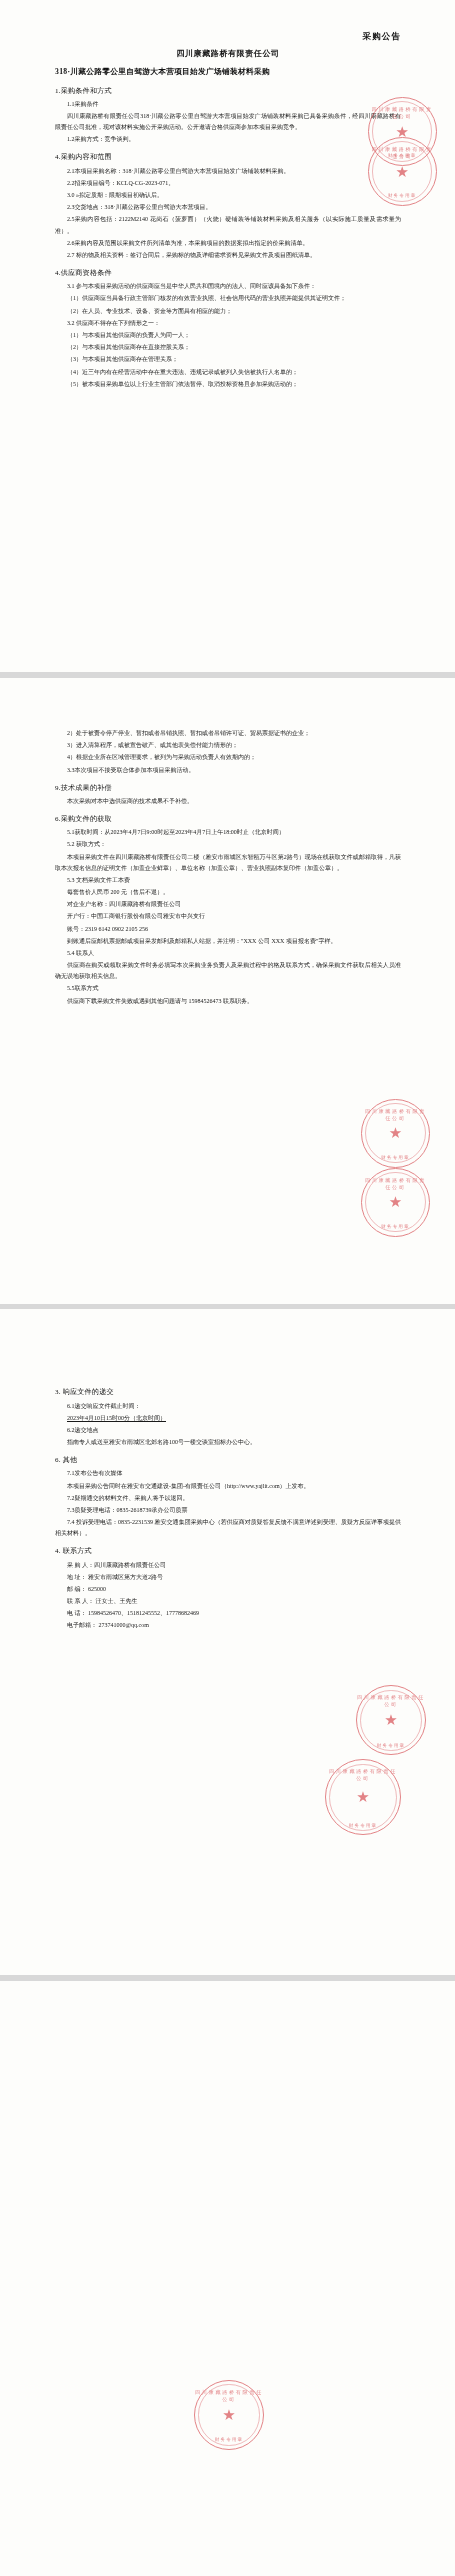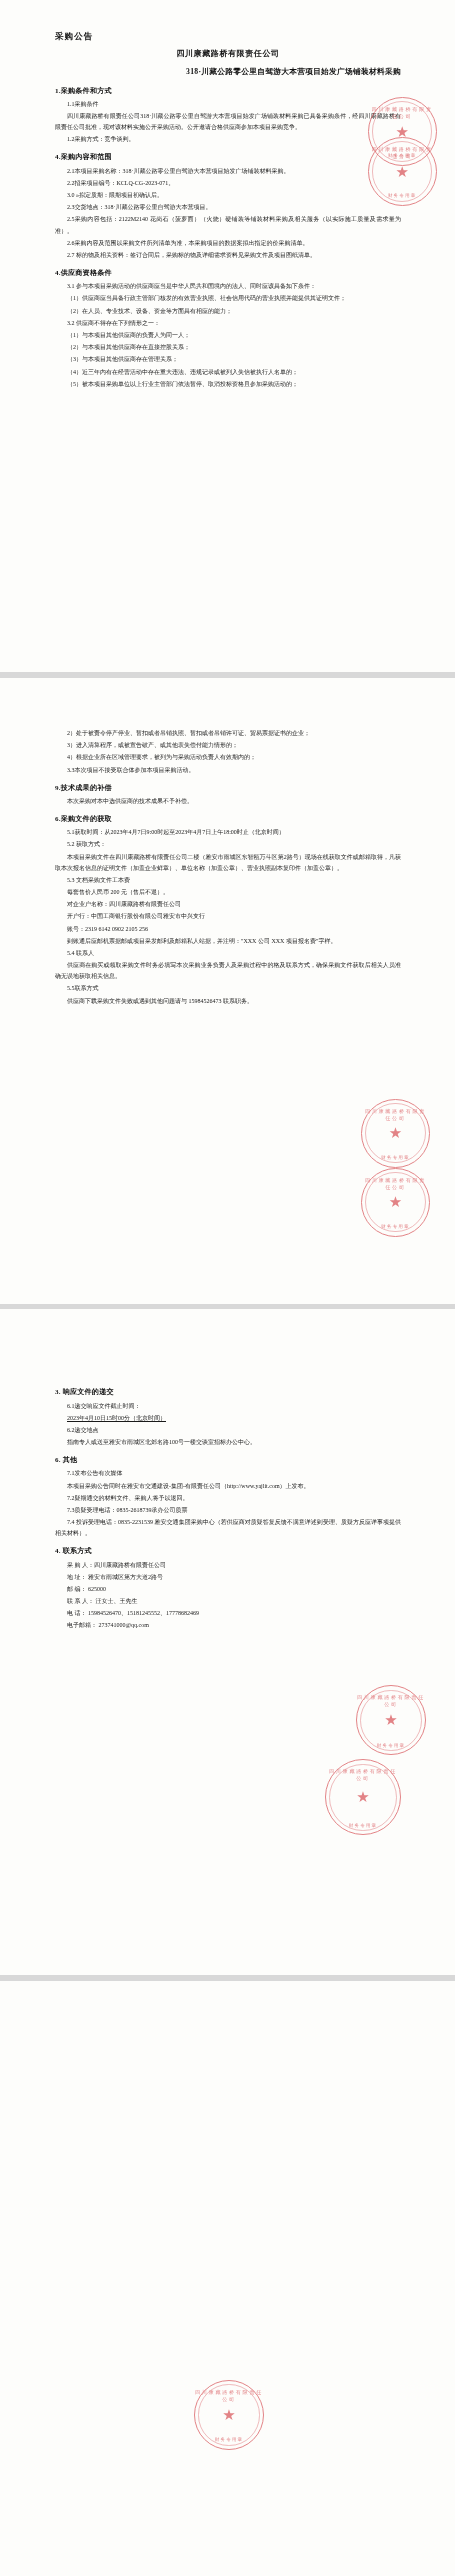--- a/index.html
+++ b/index.html
@@ -12,45 +12,45 @@
     box-sizing:border-box;
     padding:31px 55px 23px 55px;
     overflow:hidden;
   }
   .page + .page{margin-top:5.7px;}
   .p1{height:672px;}
   .p2{height:626px;}
   .p3{height:666px;}
   .p4{height:604px;}
   .doc-title{
-    text-align:left;
+    text-align:right;
     font-weight:bold;
     font-size:8.5px;
     letter-spacing:1.1px;
     margin:0 0 4.6px 0;
     color:#111;
   }
   .doc-sub{
     text-align:center;
     font-weight:bold;
     font-size:8px;
     letter-spacing:0.6px;
     margin:0 0 8px 0;
     color:#111;
   }
   .doc-head3{
-    text-align:right;
+    text-align:left;
     font-weight:bold;
     font-size:7.7px;
     letter-spacing:0.3px;
     margin:0 0 9px 0;
     color:#111;
   }
   .h2{
-    font-weight:bold;
+    font-weight:normal;
     font-size:7.1px;
     margin:6.8px 0 3.4px 0;
     color:#111;
     letter-spacing:0.2px;
   }
   .p{
     font-size:6px;
     line-height:1.85;
     margin:0 0 1.1px 0;
     color:#1a1a1a;

